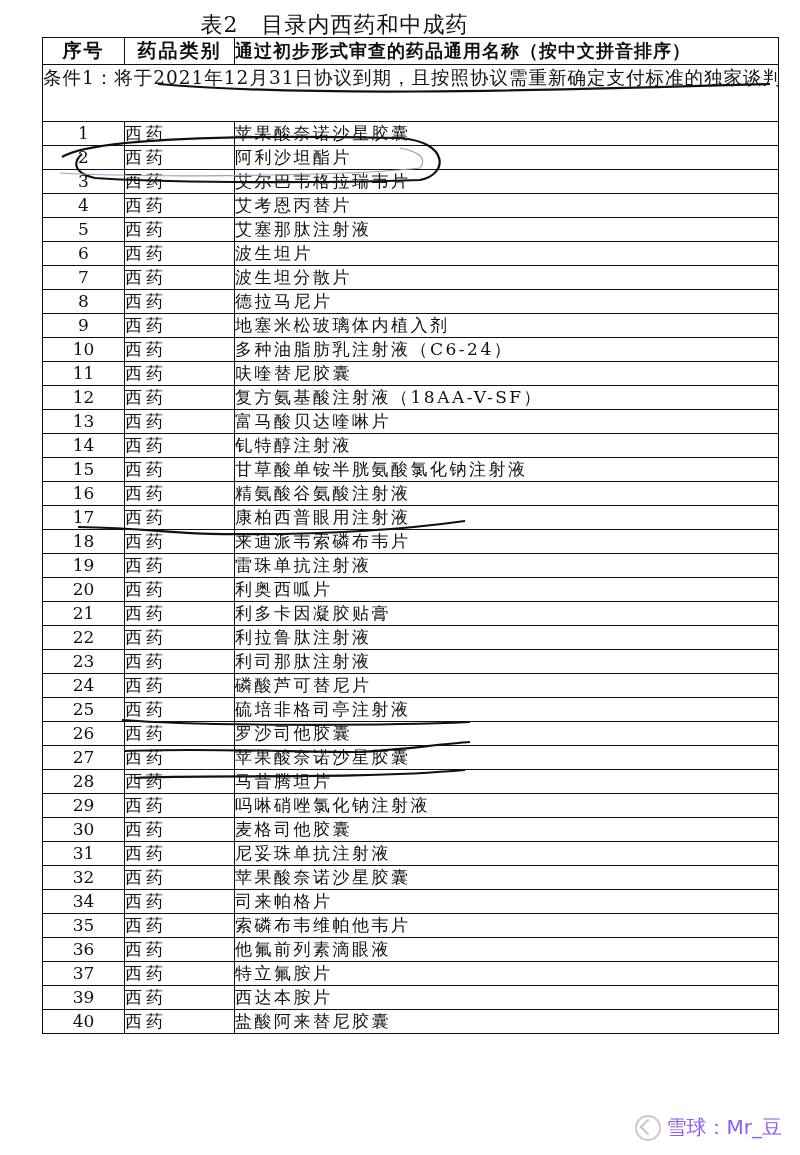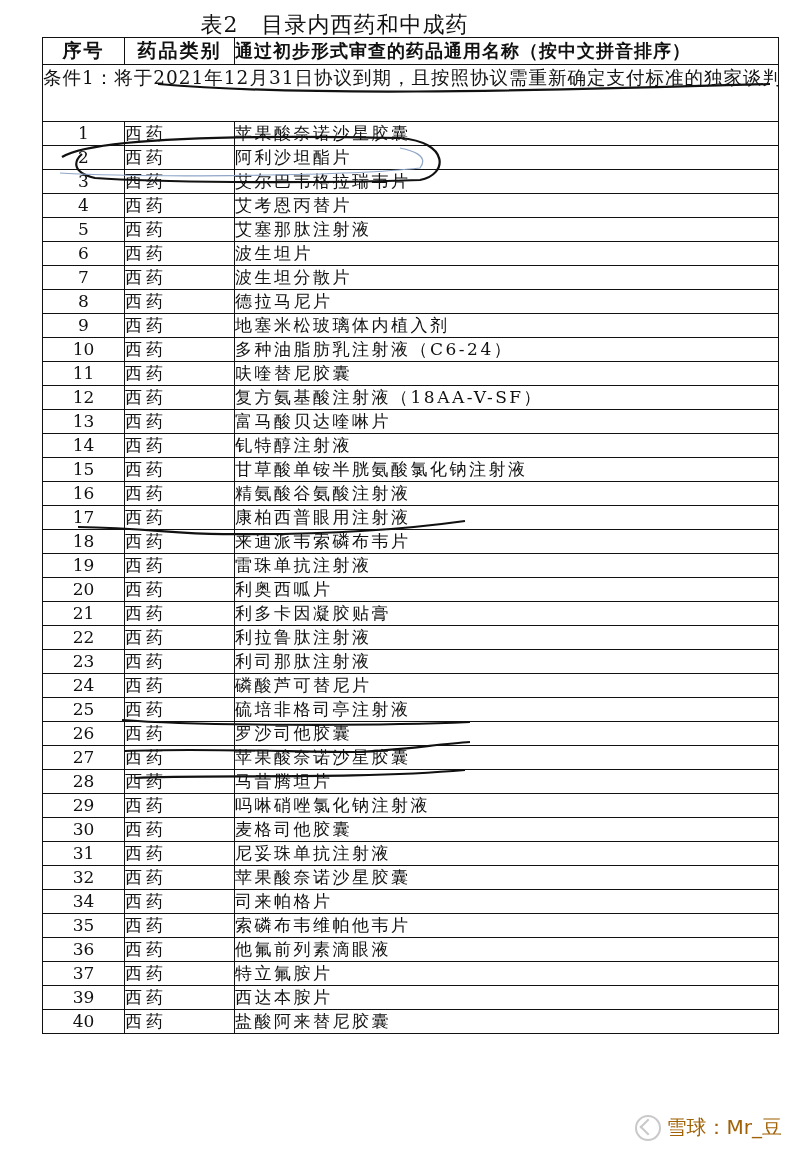--- a/index.html
+++ b/index.html
@@ -12,21 +12,21 @@
   table.main td, table.main th { border:1.4px solid #111; padding:0; overflow:hidden; white-space:nowrap; }
   table.main th { height:25px; font-size:19px; font-weight:bold; font-family:Liberation Sans, sans-serif; text-align:center; letter-spacing:2px; }
   table.main th.name { text-align:left; letter-spacing:1px; font-size:18px; }
   td.cond { height:56px; font-size:18.5px; line-height:25px; white-space:normal; padding:2px 4px 0 4px; vertical-align:top; letter-spacing:1px; }
   tr.row td { height:23px; font-size:17px; line-height:23px; }
   td.no { text-align:center; }
   td.cat { padding-left:6px; letter-spacing:4px;margin-left:35px; }
   td.name { padding-left:4px; letter-spacing:2.5px; }
   svg.ink { position:absolute; left:0; top:0; width:800px; height:1155px; pointer-events:none; }
   .watermark { position:absolute; right:18px; bottom:14px; display:flex; align-items:center;
-               color:#a16207; font-family:"DejaVu Sans","Liberation Sans",sans-serif; font-size:20px; }
+               color:#8b5cf6; font-family:"DejaVu Sans","Liberation Sans",sans-serif; font-size:20px; }
   .wm-logo { width:22px; height:22px; border:2px solid #c9c9c9; border-radius:50%; margin-right:6px;
              position:relative; }
   .wm-logo::after { content:""; position:absolute; left:5px; top:4px; width:10px; height:10px;
                     border-left:2px solid #c9c9c9; border-bottom:2px solid #c9c9c9; transform:rotate(45deg); }
 </style>
 </head>
 <body>
 
 <div class="title">表2　目录内西药和中成药</div>
 

